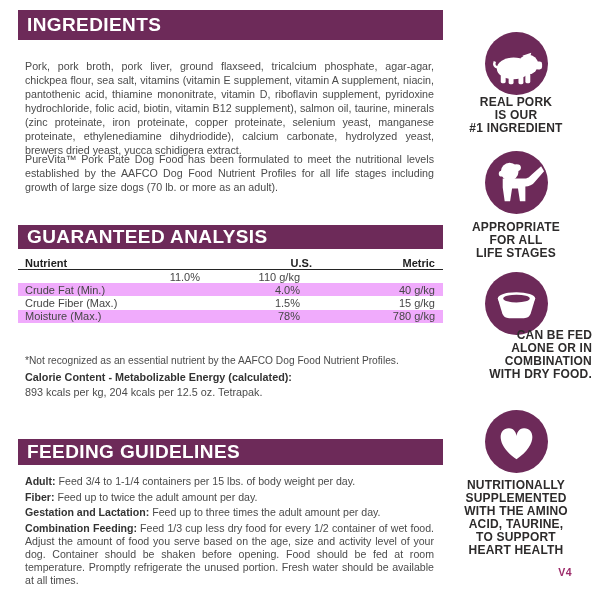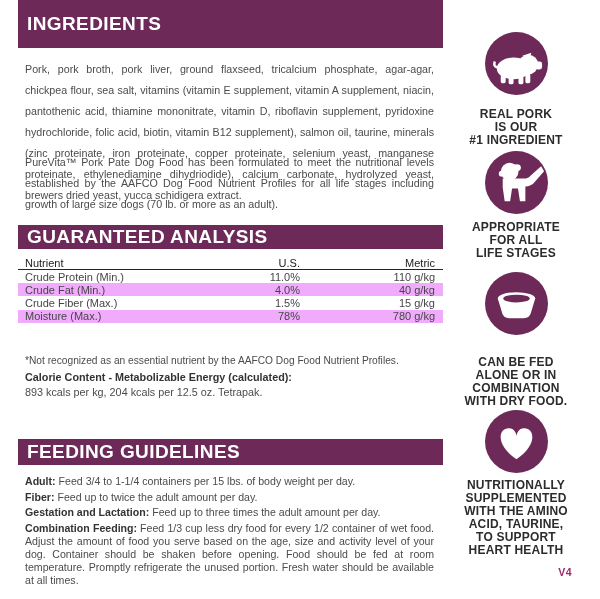--- a/index.html
+++ b/index.html
@@ -6,57 +6,57 @@
   .page{
     position:relative;width:600px;height:599px;background:#ffffff;overflow:hidden;
     font-family:"Liberation Sans",sans-serif;color:#4b4b4b;
   }
   
   .bar{
     position:absolute;left:18px;width:425px;background:#6d2a59;color:#ffffff;
     display:flex;align-items:center;box-sizing:border-box;padding-left:9px;
     font-weight:bold;font-size:19px;letter-spacing:.4px;
   }
-  .bar-ingredients{top:0;height:48px;}
+  .bar-ingredients{top:10px;height:30px;}
   .bar-ga{top:225px;height:24px;}
   .bar-fg{top:439px;height:26px;}
   
   .para{
-    position:absolute;left:25px;width:409px;font-size:10.7px;line-height:21px;
+    position:absolute;left:25px;width:409px;font-size:10.7px;line-height:14px;
     text-align:justify;color:#4b4b4b;
   }
   .para-ingredients{top:48px;}
   .para-formulation{top:141px;}
   
   .ga-table{position:absolute;left:18px;top:256px;width:425px;font-size:11px;color:#464646;}
   .ga-row{
     display:grid;grid-template-columns:175px 100px 1fr;align-items:center;
     height:13.2px;box-sizing:border-box;padding:0 8px 0 7px;
   }
   .ga-row .c2,.ga-row .c3{text-align:right;}
-  .ga-head{font-weight:normal;color:#222222;height:14px;border-bottom:1.6px solid #242424;}
+  .ga-head{font-weight:bold;color:#222222;height:14px;border-bottom:1.6px solid #242424;gap:12px;}
   .ga-stripe{background:#f0abfc;}
   .ga-footnote{position:absolute;left:25px;top:345px;font-size:10.2px;color:#4b4b4b;}
   .calorie-heading{position:absolute;left:25px;top:360px;font-size:10.8px;font-weight:bold;color:#333333;}
   .calorie-value{position:absolute;left:25px;top:375px;font-size:10.8px;color:#4b4b4b;}
   
   .fg-list{position:absolute;left:25px;top:475px;width:409px;}
   .fg-item{margin:0 0 2.5px 0;font-size:10.6px;line-height:13px;text-align:justify;color:#4b4b4b;}
   .fg-label{font-weight:bold;color:#333333;margin-right:3px;margin-top:22px;}
   
   .sidebar{position:absolute;left:440px;top:0;width:152px;height:599px;}
   .badge{position:absolute;left:0;width:152px;text-align:center;}
   .badge-icon{display:block;margin:0 auto;}
   .badge-label{
     position:absolute;left:0;width:152px;text-align:center;font-weight:bold;
     font-size:12px;line-height:12.9px;letter-spacing:.2px;color:#2d2b2b;white-space:pre-line;
   }
-  .icon-1{top:32px;} .label-1{top:108px;text-align:center;}
+  .icon-1{top:32px;} .label-1{top:96px;text-align:center;}
   .icon-2{top:151px;} .label-2{top:221px;}
-  .icon-3{top:272px;} .label-3{top:356px;}
+  .icon-3{top:272px;} .label-3{top:329px;text-align:right;}
   .icon-4{top:410px;} .label-4{top:479px;}
   .version{
     position:absolute;right:20px;top:566px;font-size:10.5px;font-weight:bold;
     color:#9c2b6a;letter-spacing:.5px;
   }
 </style>
 </head>
 <body>
 
 <div class="page">
@@ -71,21 +71,20 @@
     <span>GUARANTEED ANALYSIS</span>
   </div>
 
   <div class="ga-table">
     <div class="ga-row ga-head">
       <span class="c1">Nutrient</span>
       <span class="c2">U.S.</span>
       <span class="c3">Metric</span>
     </div>
     <div class="ga-row">
-      <span class="c1">Crude Protein (Min.)</span>
       <span class="c2">11.0%</span>
       <span class="c3">110 g/kg</span>
     </div>
     <div class="ga-row ga-stripe">
       <span class="c1">Crude Fat (Min.)</span>
       <span class="c2">4.0%</span>
       <span class="c3">40 g/kg</span>
     </div>
     <div class="ga-row">
       <span class="c1">Crude Fiber (Max.)</span>

